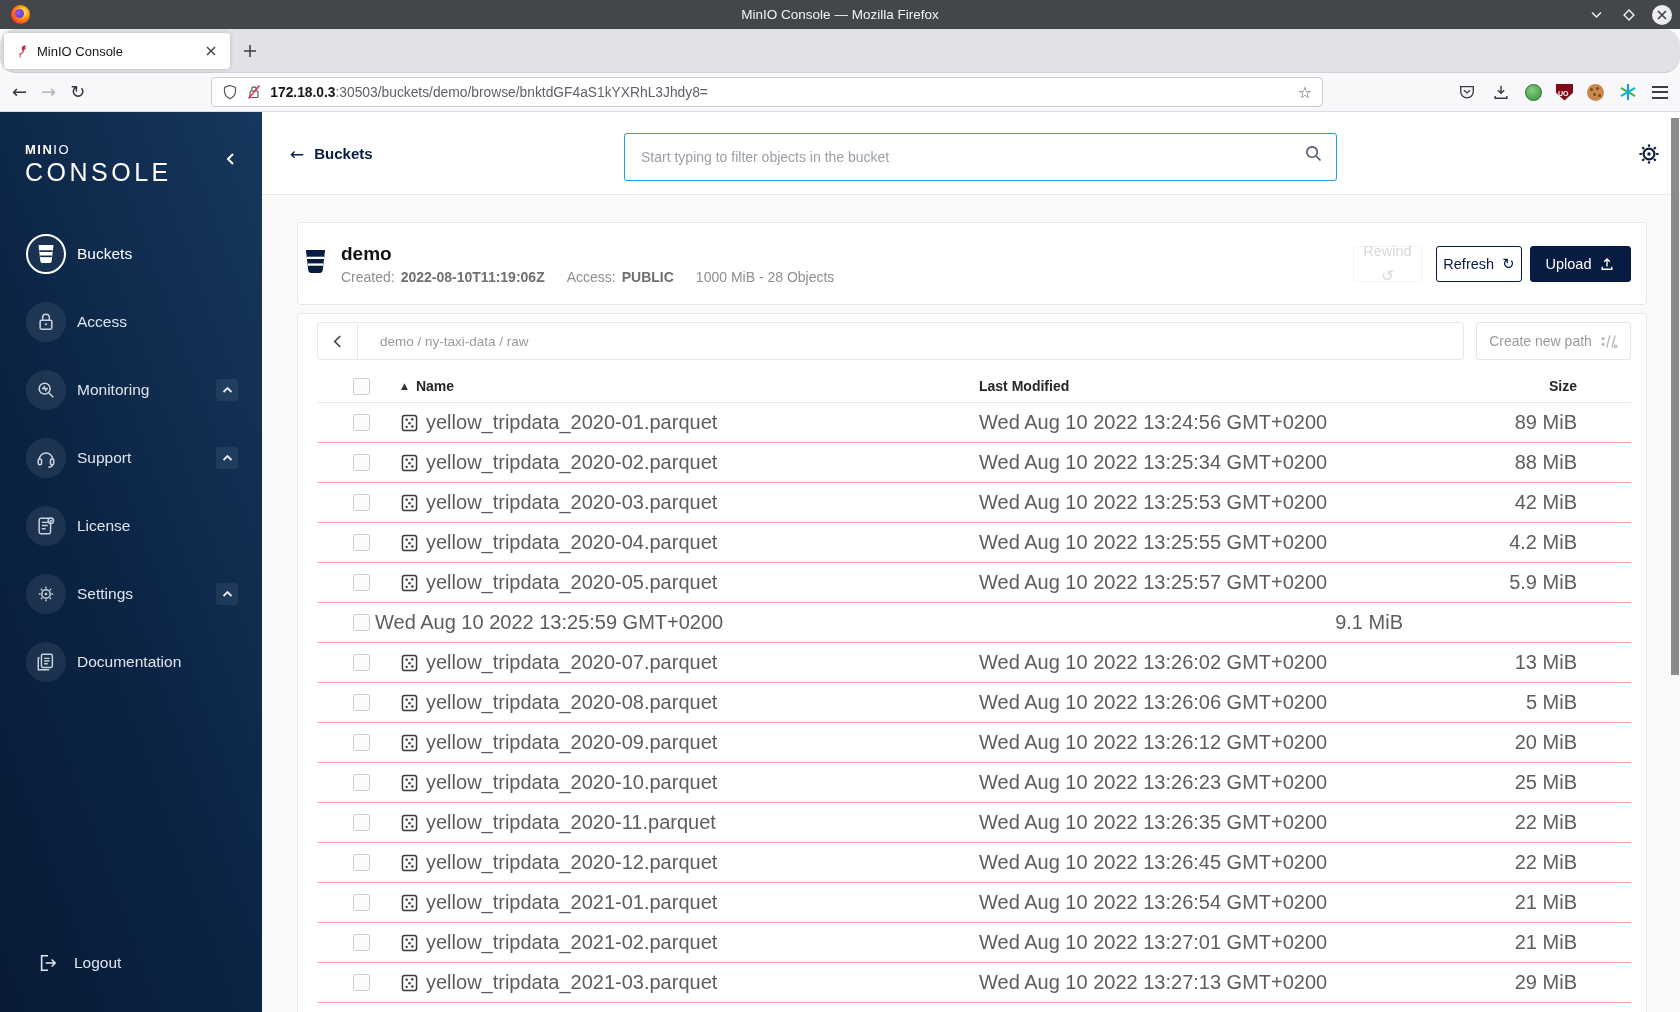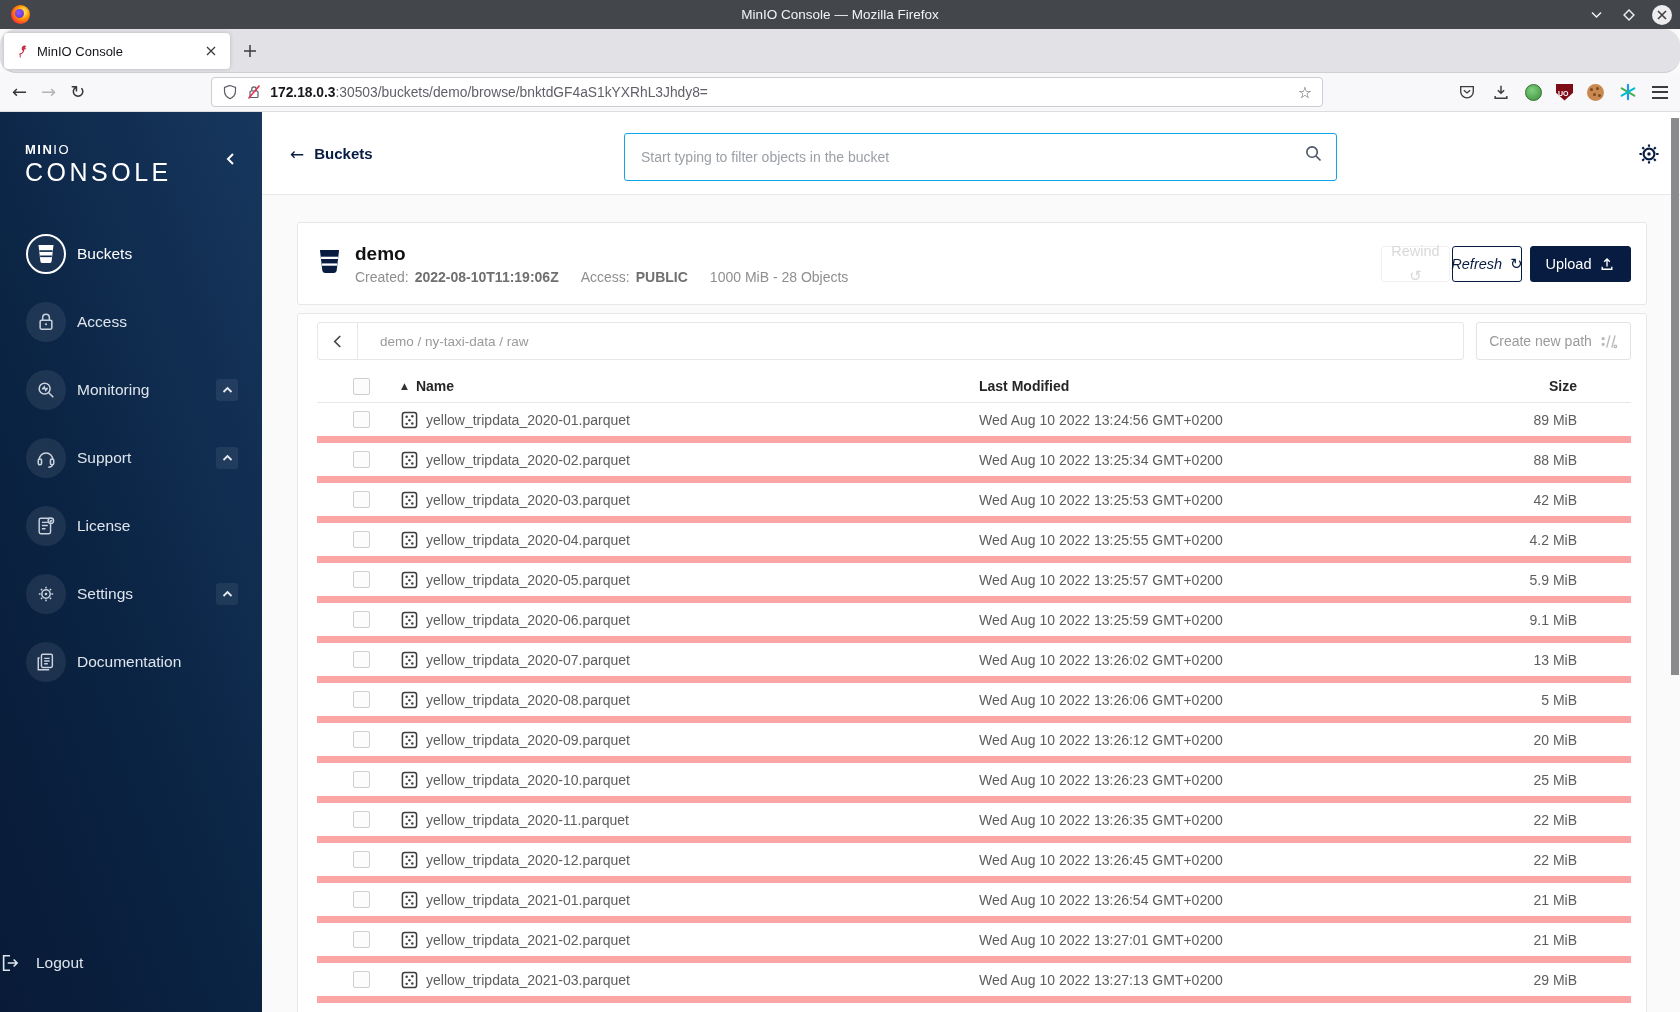--- a/index.html
+++ b/index.html
@@ -60,21 +60,21 @@
   .collapse { position:absolute; right:26px; top:40px; }
   .nav { list-style:none; margin-top:108px; }
   .nav-item { height:68px; display:flex; align-items:center; padding-left:26px; position:relative; cursor:pointer; }
   .nav-circle { width:40px; height:40px; border-radius:50%; background:rgba(255,255,255,.08);
                 display:flex; align-items:center; justify-content:center; color:#c9d2de; }
   .nav-item.active .nav-circle { border:2px solid #fff; background:rgba(255,255,255,.05); color:#fff; }
   .nav-label { margin-left:11px; font-size:15.5px; color:#dfe5ec; }
   .nav-item.active .nav-label { color:#fff; }
   .nav-caret { position:absolute; right:24px; width:22px; height:22px; border-radius:3px; background:rgba(255,255,255,.07);
                display:flex; align-items:center; justify-content:center; }
-  .logout { position:absolute; bottom:29px; left:0; width:100%; height:40px; display:flex; align-items:center; cursor:pointer; }
+  .logout { position:absolute; bottom:29px; left:0; width:100%; height:40px; display:flex; align-items:center; padding-left:38px; cursor:pointer; }
   .logout .nav-label { margin-left:16px; }
 
   
   .main { flex:1; display:flex; flex-direction:column; min-width:0; background:#fafafa; }
   .mainheader { height:83px; background:#fff; border-bottom:1px solid #e8e8e8; position:relative; flex-shrink:0; }
   .back-group { position:absolute; left:28px; top:0; height:83px; display:flex; align-items:center; gap:10px;
                 color:#081C42; cursor:pointer; }
   .back-arrow { font-size:17px; font-family:"DejaVu Sans", sans-serif; }
   .back-label { font-size:15px; font-weight:bold; }
   .searchbox { position:absolute; left:362px; top:21px; width:713px; height:48px; border:1px solid #0ea5e9;
@@ -82,48 +82,48 @@
   .searchbox input { position:absolute; inset:0; border:none; outline:none; background:transparent;
                      padding:0 44px 0 16px; font-size:14px; font-family:"Liberation Sans", sans-serif; color:#444; }
   .searchbox input::placeholder { color:#9aa0a6; opacity:1; }
   .search-mag { position:absolute; right:13px; top:10px; }
   .top-gear { position:absolute; right:18px; top:29px; cursor:pointer; }
 
   .content { padding:27px 33px 0 35px; height:817px; overflow:hidden; }
   .card { background:#fff; border:1px solid #e7e7e7; border-radius:3px; }
 
   
-  .bucket-card { height:83px; display:flex; align-items:center; padding:0 15px 0 20px; }
+  .bucket-card { height:83px; display:flex; align-items:center; padding:0 15px 0 6px; }
   .bucket-ic { margin-right:14px; margin-top:-4px; }
   .bucket-name { font-size:19px; font-weight:bold; color:#121212; }
   .bucket-meta { margin-top:4px; font-size:14px; color:#8f8f8f; display:flex; gap:6px; align-items:baseline; }
   .bucket-meta b { color:#6f6f6f; }
   .meta-gap { width:10px; }
   .bucket-actions { margin-left:auto; display:flex; align-items:center; }
   .btn { height:36px; border-radius:3px; display:flex; align-items:center; justify-content:center; gap:8px;
          font-size:14.5px; cursor:pointer; padding:0 12px; background:#fff; }
   .btn .glyph { font-family:"DejaVu Sans", sans-serif; font-size:15px; }
   .btn-rewind { width:69px; color:#d9d9d9; border:1px solid #f2f2f2; cursor:default;flex-direction:column; }
-  .btn-refresh { width:70px; color:#081C42; border:1px solid #081C42; margin-left:2px;font-style:italic; }
+  .btn-refresh { width:86px; color:#081C42; border:1px solid #081C42; margin-left:14px; }
   .btn-upload { width:101px; color:#fff; background:#081C42; border:1px solid #081C42; margin-left:8px; }
 
   
   .browse-card { margin-top:8px; height:740px; padding:8px 15px 0 19px; }
   .pathrow { display:flex; }
   .crumbbox { flex:1; height:38px; border:1px solid #e7e7e7; border-radius:3px; display:flex; align-items:center; }
   .crumb-back { width:40px; height:100%; display:flex; align-items:center; justify-content:center;
                 border-right:1px solid #e7e7e7; cursor:pointer; }
   .crumb-text { padding-left:22px; font-size:13.5px; color:#9a9a9a; }
   .btn-createpath { width:155px; height:38px; margin-left:12px; border:1px solid #e3e3e3; border-radius:3px;
                     color:#9a9a9a; font-size:14px; display:flex; align-items:center; justify-content:center; gap:9px; cursor:pointer; }
 
   .objtable { margin-top:10px; }
   .thead, .trow { display:grid; grid-template-columns:58px 604px 1fr 174px; align-items:center; }
   .thead { height:33px; border-bottom:1px solid #e8e8e8; font-weight:bold; color:#262626; font-size:14px; }
-  .trow { height:40px; border-bottom:7px solid #fca5a5; font-size:14px; color:#5d5d5d; }
+  .trow { height:40px; border-bottom:1px solid #fca5a5; font-size:20px; color:#5d5d5d; }
   .c-check { padding-left:36px; }
   .checkbox { display:block; width:17px; height:17px; border:1px solid #cfcfcf; border-radius:2px; background:#fcfcfc; cursor:pointer; }
   .c-name { display:flex; align-items:center; gap:8px; padding-left:26px; min-width:0; }
   .sort-tri { font-size:9px; color:#333; font-family:"DejaVu Sans", sans-serif; }
   .c-size { text-align:right; padding-right:54px; }
   .fname { cursor:pointer; }
 
   
   .scrollthumb { position:absolute; right:1px; top:118px; width:8px; height:557px; background:#8b8b8e; }
 </style>
@@ -523,31 +523,20 @@
       <span class="fname">yellow_tripdata_2020-05.parquet</span>
     </div>
     <div>Wed Aug 10 2022 13:25:57 GMT+0200</div>
     <div class="c-size">5.9 MiB</div>
   </div>
 
   <div class="trow">
     <div class="c-check">
                   <span class="checkbox"></span>
                 </div>
-    <div class="c-name">
-      <svg width="17" height="18" viewBox="0 0 18 19" fill="none">
-                    <rect x="1.5" y="1.5" width="15" height="16" rx="2.5" stroke="#3c3c3c" stroke-width="1.6"></rect>
-                    <circle cx="6" cy="6" r="1.3" fill="#3c3c3c"></circle>
-                    <circle cx="12" cy="5.6" r="1.3" fill="#3c3c3c"></circle>
-                    <circle cx="9" cy="9.7" r="1.3" fill="#3c3c3c"></circle>
-                    <circle cx="6" cy="13.6" r="1.3" fill="#3c3c3c"></circle>
-                    <circle cx="12" cy="13.2" r="1.3" fill="#3c3c3c"></circle>
-                  </svg>
-      <span class="fname">yellow_tripdata_2020-06.parquet</span>
-    </div>
     <div>Wed Aug 10 2022 13:25:59 GMT+0200</div>
     <div class="c-size">9.1 MiB</div>
   </div>
 
   <div class="trow">
     <div class="c-check">
                   <span class="checkbox"></span>
                 </div>
     <div class="c-name">
       <svg width="17" height="18" viewBox="0 0 18 19" fill="none">

